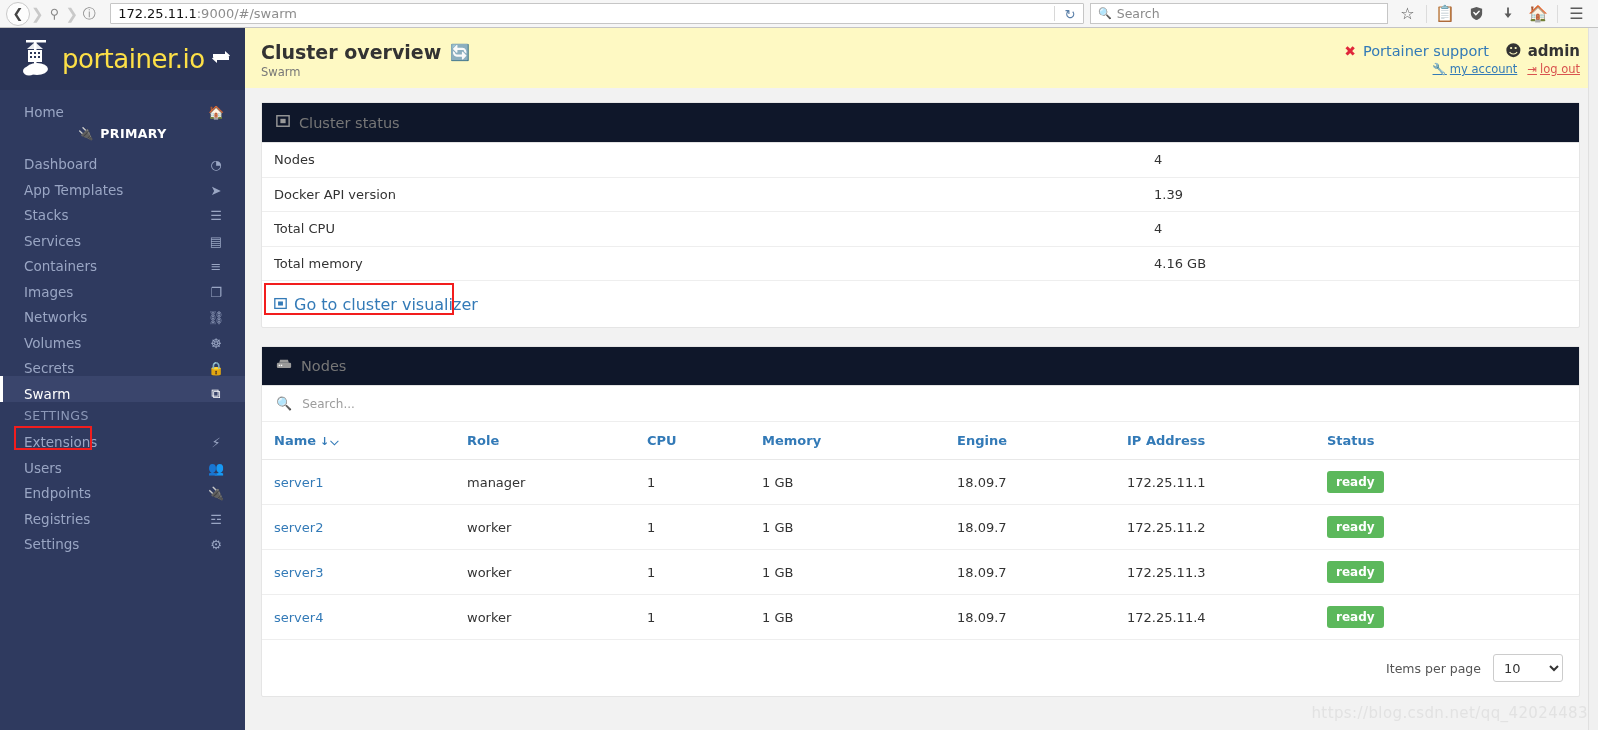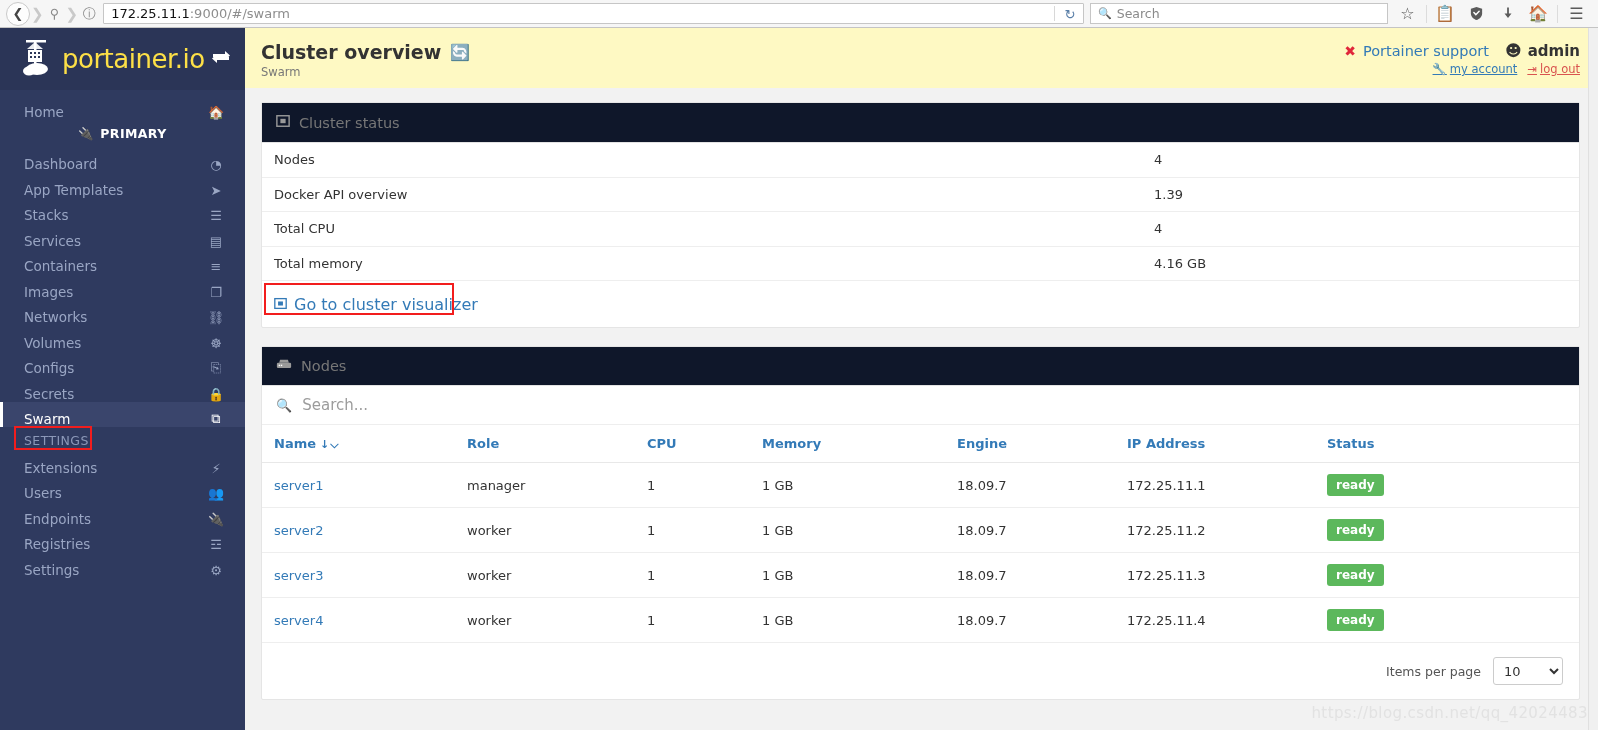--- a/index.html
+++ b/index.html
@@ -21,21 +21,21 @@
     width: 24px; height: 24px; border-radius: 50%;
     border: 1px solid #c9c9c9; background: #fdfdfd;
     display: flex; align-items: center; justify-content: center;
     color: #444; font-size: 13px; flex: none;
   }
   .chev { color: #c9c9c9; font-size: 15px; margin: 0 1px; flex: none; }
   .ident-icon { width: 20px; display: flex; justify-content: center; color: #8a8a8a; font-size: 13px; flex: none; }
   .url-wrap {
     flex: 1 1 auto; height: 21px; background: #fff;
     border: 1px solid #c6c6c6; border-radius: 1px;
-    display: flex; align-items: center; margin-left: 4px;
+    display: flex; align-items: center; margin-left: 11px;
     min-width: 0; position: relative;
   }
   .url-text {
     font-size: 13px; color: #111; padding-left: 7px;
     white-space: nowrap; overflow: hidden;
     font-family: "DejaVu Sans", "Liberation Sans", sans-serif;
   }
   .url-text .dim { color: #8d8d8d; }
   .url-sep { position: absolute; right: 28px; top: 2px; bottom: 2px; width: 1px; background: #d8d8d8; }
   .reload {
@@ -149,21 +149,21 @@
     position: absolute; left: 2px; top: 2px; width: 190px; height: 32px;
     border: 2px solid #f21d1d; pointer-events: none;
   }
 
   .table-search {
     display: flex; align-items: center; gap: 10px;
     padding: 10px 14px; border-bottom: 1px solid #eee;
   }
   .ts-icon { color: #555; font-size: 13px; }
   .ts-input {
-    flex: 1; border: none; outline: none; font-size: 15px; color: #737373;
+    flex: 1; border: none; outline: none; font-size: 12px; color: #737373;
     font-family: "DejaVu Sans", "Liberation Sans", sans-serif; background: transparent;
   }
   .ts-input::placeholder { color: #9c9c9c; }
 
   table.nodes { width: 100%; border-collapse: collapse; }
   table.nodes th {
     text-align: left; font-size: 13px; color: #337ab7; font-weight: 700;
     padding: 11px 0 11px 0; border-bottom: 1px solid #e8e8e8; cursor: pointer;
   }
   table.nodes td {
@@ -307,24 +307,20 @@
           </div>
           <div class="nav-item">
             <span>Networks</span>
             <span class="ni-icon">⛓</span>
           </div>
           <div class="nav-item">
             <span>Volumes</span>
             <span class="ni-icon">☸</span>
           </div>
           <div class="nav-item">
-            <span>Configs</span>
-            <span class="ni-icon">⎘</span>
-          </div>
-          <div class="nav-item">
             <span>Secrets</span>
             <span class="ni-icon">🔒</span>
           </div>
           <div class="nav-item active">
             <span>Swarm</span>
             <span class="ni-icon">⧉</span>
           </div>
         </div>
       <div class="nav-sect">SETTINGS</div>
       <div id="nav-settings">
@@ -398,21 +394,21 @@
               </svg>
           </span>
           <span>Cluster status</span>
         </div>
         <div id="cluster-rows">
             <div class="kv-row">
               <div class="kv-key">Nodes</div>
               <div class="kv-val">4</div>
             </div>
             <div class="kv-row">
-              <div class="kv-key">Docker API overview</div>
+              <div class="kv-key">Docker API version</div>
               <div class="kv-val">1.39</div>
             </div>
             <div class="kv-row">
               <div class="kv-key">Total CPU</div>
               <div class="kv-val">4</div>
             </div>
             <div class="kv-row">
               <div class="kv-key">Total memory</div>
               <div class="kv-val">4.16 GB</div>
             </div>

